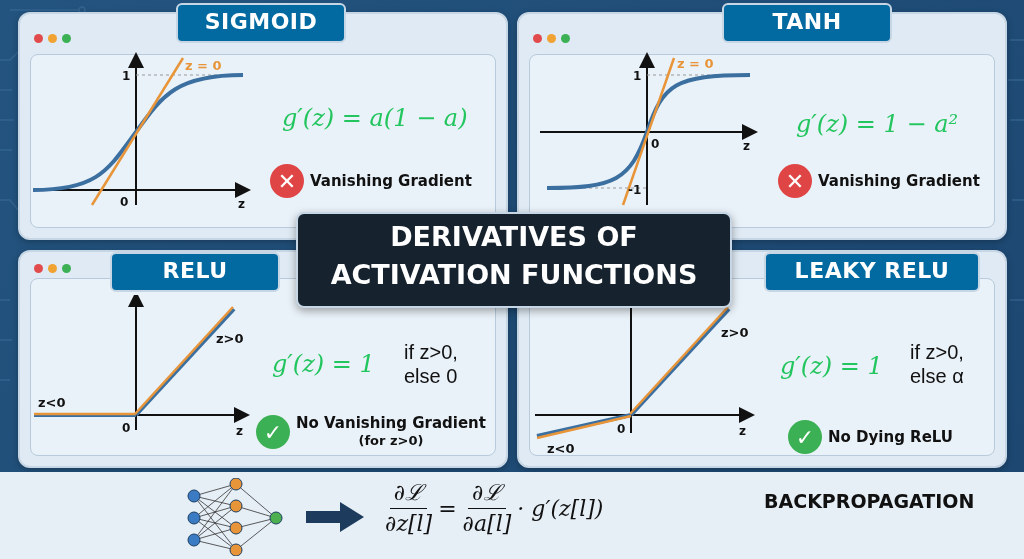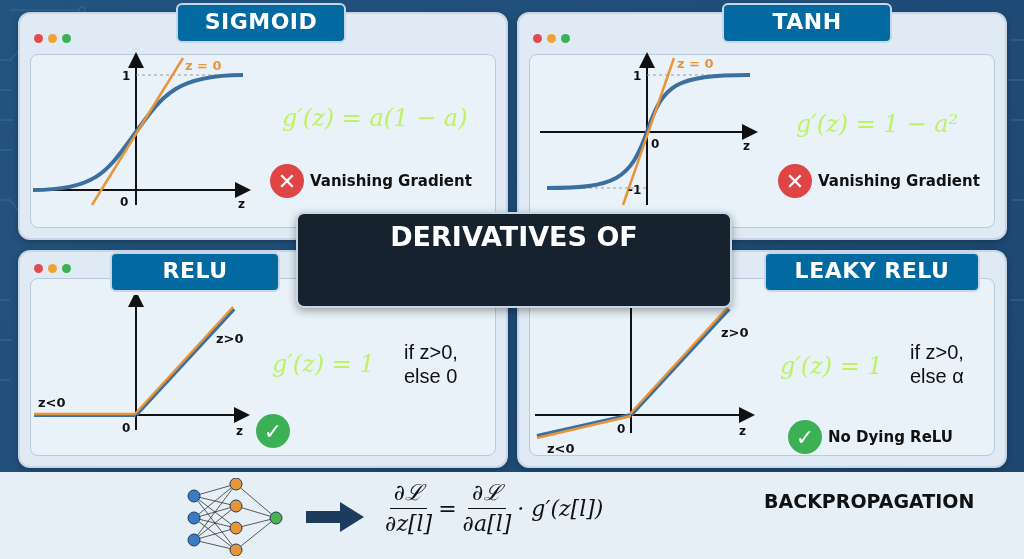--- a/index.html
+++ b/index.html
@@ -37,21 +37,21 @@
     text-align: center;
     font-size: 22px;
     line-height: 34px;
     height: 40px;
     letter-spacing: 0.5px;
   }
   .formula {
     position: absolute;
     font-family: "DejaVu Serif", serif;
     font-style: italic;
-    color: #bef264;
+    color: #22c55e;
     font-size: 24px;
     white-space: nowrap;
   }
   .cond {
     position: absolute;
     font-family: Liberation Sans, sans-serif;
     color: #111;
     font-size: 20px;
     line-height: 24px;
   }
@@ -214,20 +214,24 @@
 </svg>
 <div class="formula" style="left:272px;top:350px;">
   <span>g′(z) = 1</span>
 </div>
 <div class="cond" style="left:404px;top:340px;">
   <div>if z&gt;0,</div>
   <div>else 0</div>
 </div>
 <div class="status" style="left:256px;top:414px;">
   <span class="icon" style="background:#3cb054">✓</span>
+  <span class="status-text">
+    <span>No Vanishing Gradient</span>
+    <span class="status-sub">(for z&gt;0)</span>
+  </span>
 </div>
 
 <div class="panel" style="left:517px;top:250px;width:490px;height:218px;">
   <div class="inner" style="top:26px"></div>
 </div>
 <div class="title-badge" style="left:764px;top:252px;width:216px;">LEAKY RELU</div>
 <svg class="plot" style="left:535px;top:295px" width="230" height="160">
   <defs>
       <marker id="ah4" markerWidth="8" markerHeight="8" refX="4" refY="4" orient="auto">
         <path d="M0 0 L8 4 L0 8 z" fill="#111"></path>
@@ -251,20 +255,21 @@
   <div>if z&gt;0,</div>
   <div>else α</div>
 </div>
 <div class="status" style="left:788px;top:420px;">
   <span class="icon" style="background:#3cb054">✓</span>
   <span class="status-text">No Dying ReLU</span>
 </div>
 
 <div class="main-title">
   <div>DERIVATIVES OF</div>
+  <div>ACTIVATION FUNCTIONS</div>
 </div>
 
 <div class="footer"></div>
 <svg style="position:absolute;left:182px;top:478px" width="110" height="78">
   <g stroke="#333" stroke-width="0.8">
     <line x1="12" y1="18" x2="54" y2="6"></line>
       <line x1="12" y1="18" x2="54" y2="28"></line>
       <line x1="12" y1="18" x2="54" y2="50"></line>
       <line x1="12" y1="18" x2="54" y2="72"></line>
     <line x1="12" y1="40" x2="54" y2="6"></line>

